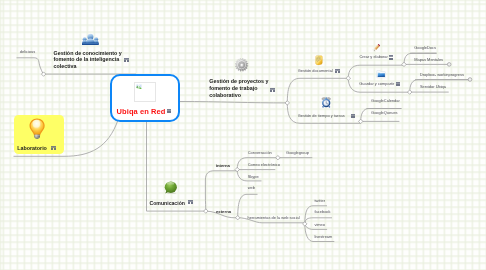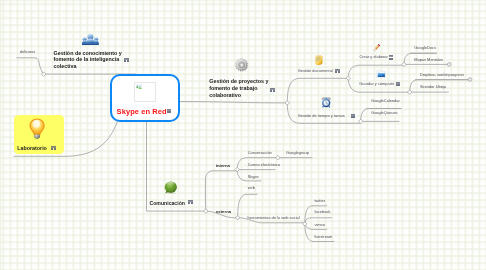--- a/index.html
+++ b/index.html
@@ -268,21 +268,21 @@
       <path d="M0.8 1 H11 V7.6 H0.8z" fill="#cfe0f5"></path>
       <path d="M0.8 6.2 L3.4 3.6 L6.2 7.6 H0.8z" fill="#4f9e3a"></path>
       <path d="M3.6 7.6 L6.6 4.4 L11 9.2 V10.4 H3.6z" fill="#6cbf4d"></path>
       <path d="M8.4 1.6 a1.1 1.1 0 1 1 0.01 0z" fill="#eef4fb"></path>
       <path d="M5.2 0 L7.4 0 L5.6 4.4 L8.6 4.4 L4.2 11 L5.2 6.2 L2.6 6.2z" fill="#fdfdfd" opacity="0.0"></path>
       <path d="M6.6 0 L4.2 5.6 L6.4 5.6 L4.8 11 L12 4.2 L9.4 4.2 L11.4 0z" fill="none"></path>
       <path d="M5.6 0 L5.6 11" stroke="#ffffff" stroke-width="1.5" fill="none" opacity="0.85"></path>
       <path d="M4.3 0 L6.9 2.6 L4.3 5.2 L6.9 7.8 L4.3 10.4" stroke="#ffffff" stroke-width="1.3" fill="none"></path>
     </svg>
   </div>
-  <div class="cnode-label">Skype en Red</div>
+  <div class="cnode-label">Ubiqa en Red</div>
   <span class="note" style="left:54.7px;top:33.1px;"></span>
 </div>
 
 <div class="lbl s5" style="left:19.8px;top:49.6px;">delicious</div>
 
 <div class="lbl b6" style="left:53.5px;top:49.7px;white-space:pre;">Gestión de conocimiento y
 fomento de la inteligencia
 colectiva</div>
 <span class="note" style="left:124.2px;top:57.8px;"></span>
 

